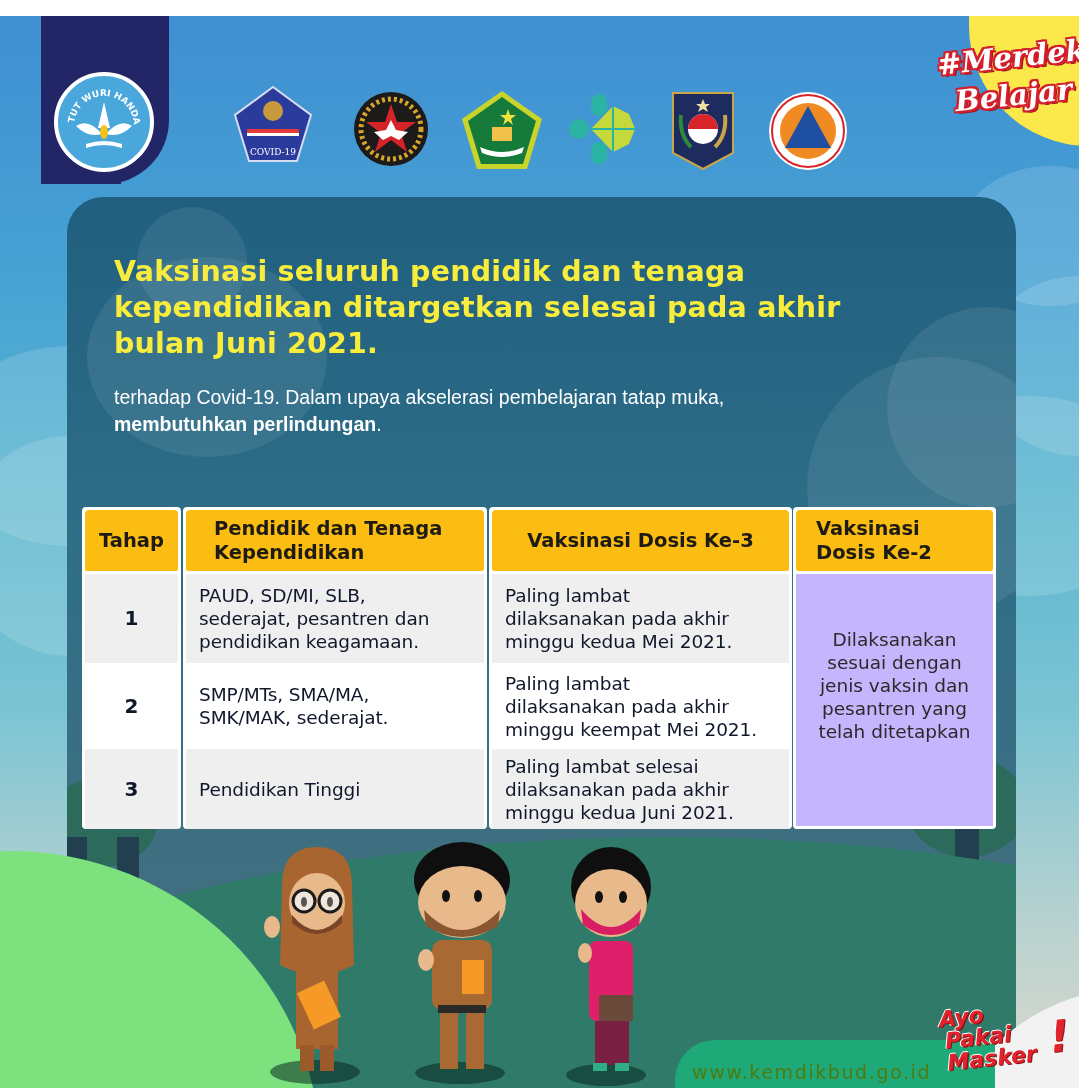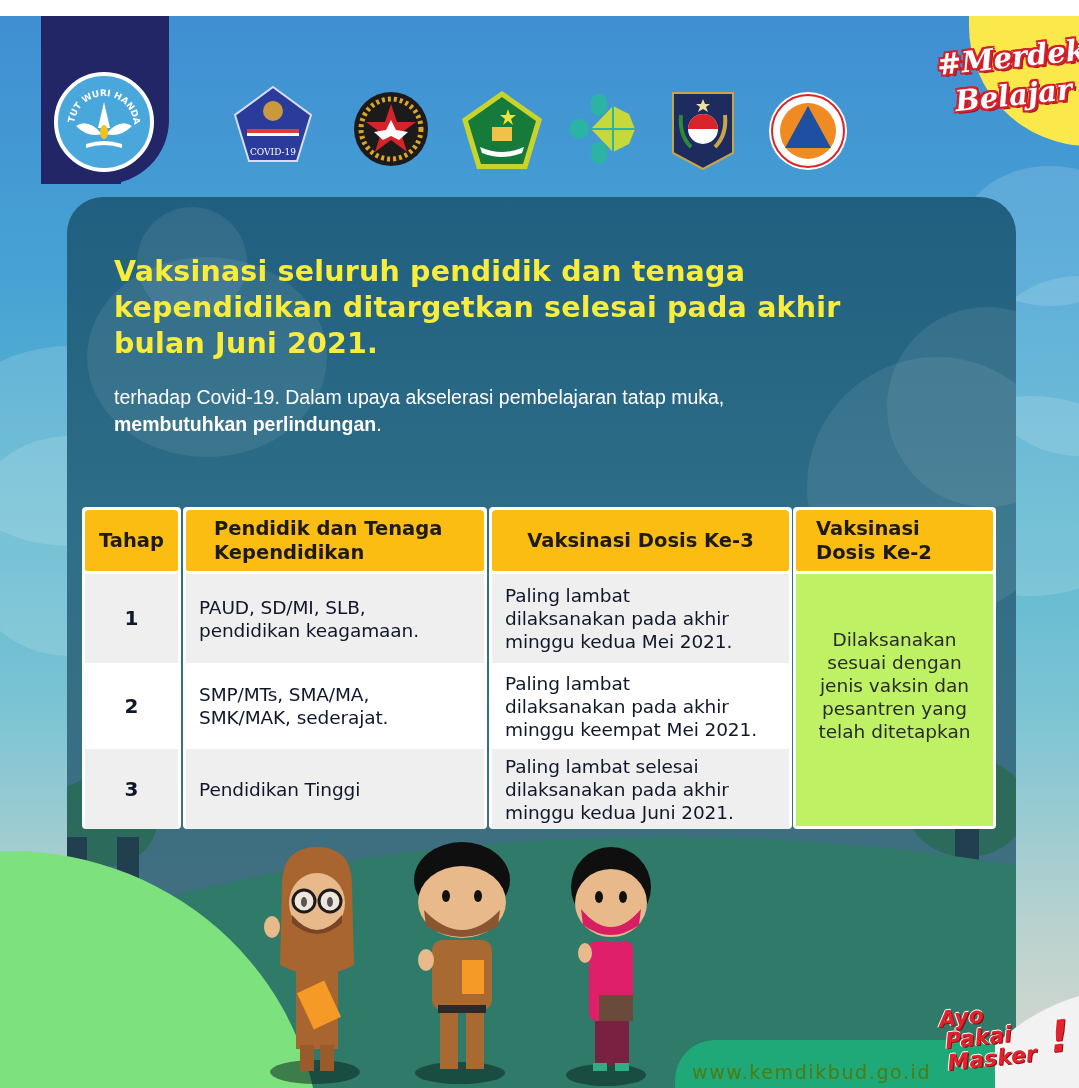--- a/index.html
+++ b/index.html
@@ -102,21 +102,21 @@
   .cell.num { justify-content: center; font-weight: bold; font-size: 20px; }
   .r1 { top: 67px; height: 89px; }
   .r2 { top: 156px; height: 86px; }
   .r3 { top: 242px; height: 80px; }
   .cell .txt { display: block; }
   .cell .txt span { display: block; white-space: nowrap; }
   .pad { padding-left: 13px; }
 
   .merged {
     position: absolute; left: 3px; right: 3px; top: 67px; height: 252px;
-    background: #bef264; display: flex; align-items: center; justify-content: center;
+    background: #c4b5fd; display: flex; align-items: center; justify-content: center;
     text-align: center; color: #2a2a2a; font-size: 18.5px; line-height: 23px;
     padding-bottom: 30px;
   }
   .merged span { display: block; white-space: nowrap; }
 
   
   .char { position: absolute; }
   .shadow { position: absolute; border-radius: 50%; background: rgba(10,40,35,0.55); }
 
   .url-pill {
@@ -291,20 +291,21 @@
   <div class="col" style="left:101px;width:304px;">
     <div class="th pad" style="padding-left:28px;">
       <span class="lbl">
         <span style="display:block">Pendidik dan Tenaga</span>
         <span style="display:block">Kependidikan</span>
       </span>
     </div>
     <div class="cell gray pad r1">
       <span class="txt">
         <span>PAUD, SD/MI, SLB,</span>
+        <span>sederajat, pesantren dan</span>
         <span>pendidikan keagamaan.</span>
       </span>
     </div>
     <div class="cell white pad r2">
       <span class="txt">
         <span>SMP/MTs, SMA/MA,</span>
         <span>SMK/MAK, sederajat.</span>
       </span>
     </div>
     <div class="cell gray pad r3">

